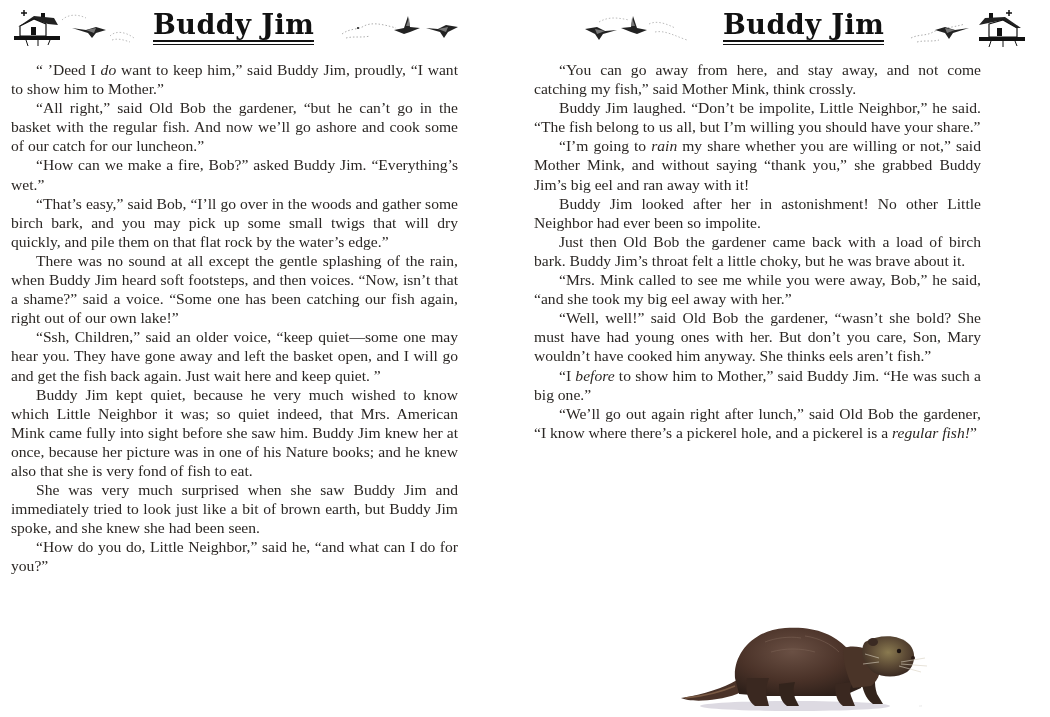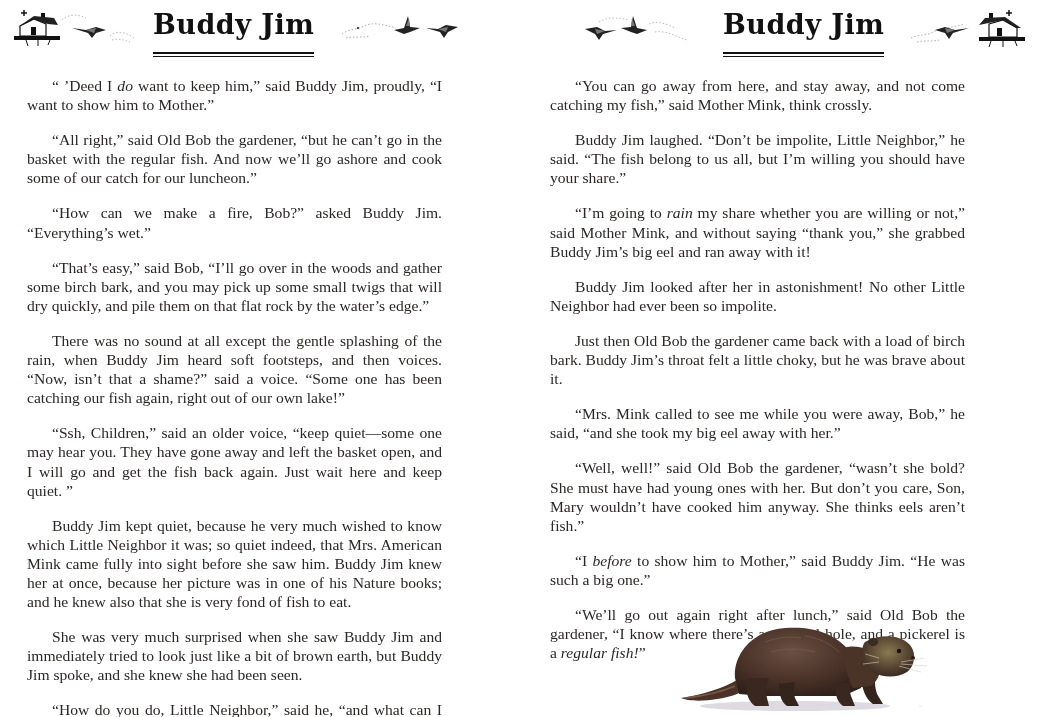--- a/index.html
+++ b/index.html
@@ -32,21 +32,21 @@
     }
     .running-title {
       position: absolute;
       top: 4px;
       font-family: "DejaVu Serif", "Liberation Serif", serif;
       font-weight: bold;
       font-size: 27px;
       letter-spacing: 0.5px;
       color: #111;
       line-height: 30px;
-      padding-bottom: 12px;
+      padding-bottom: 0;
       border-bottom: 2px solid #111;
       white-space: nowrap;
     }
     .running-title::after {
       content: "";
       position: absolute;
       left: 0; right: 0;
       bottom: -5px;
       border-bottom: 1px solid #111;
     }
@@ -63,21 +63,21 @@
       top: 60px;
       font-size: 15.6px;
       line-height: 19.1px;
       text-align: justify;
       color: #2b2724;
     }
     .page-left .text-block { left: 11px; width: 447px; }
     .page-right .text-block { left: 9px; width: 447px; }
 
     .para {
-      margin: 16px;
+      margin: 0;
       text-indent: 25px;
       hyphens: none;
     }
     .para.no-indent { text-indent: 0; }
     em { font-style: italic; }
 
     .mink {
       position: absolute;
       left: 150px;
       top: 618px;

